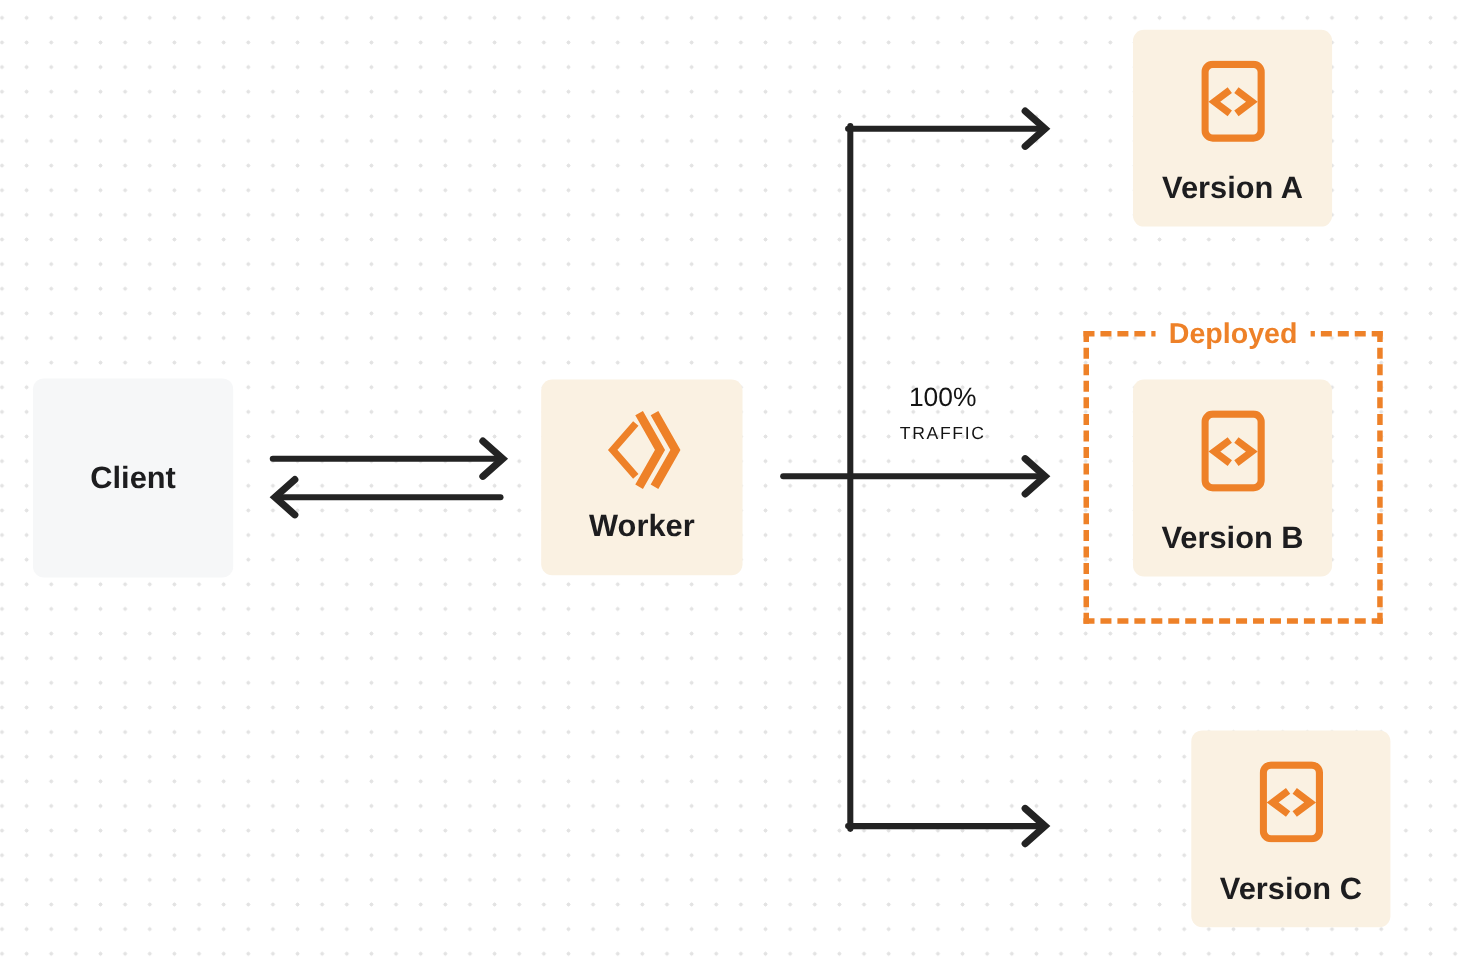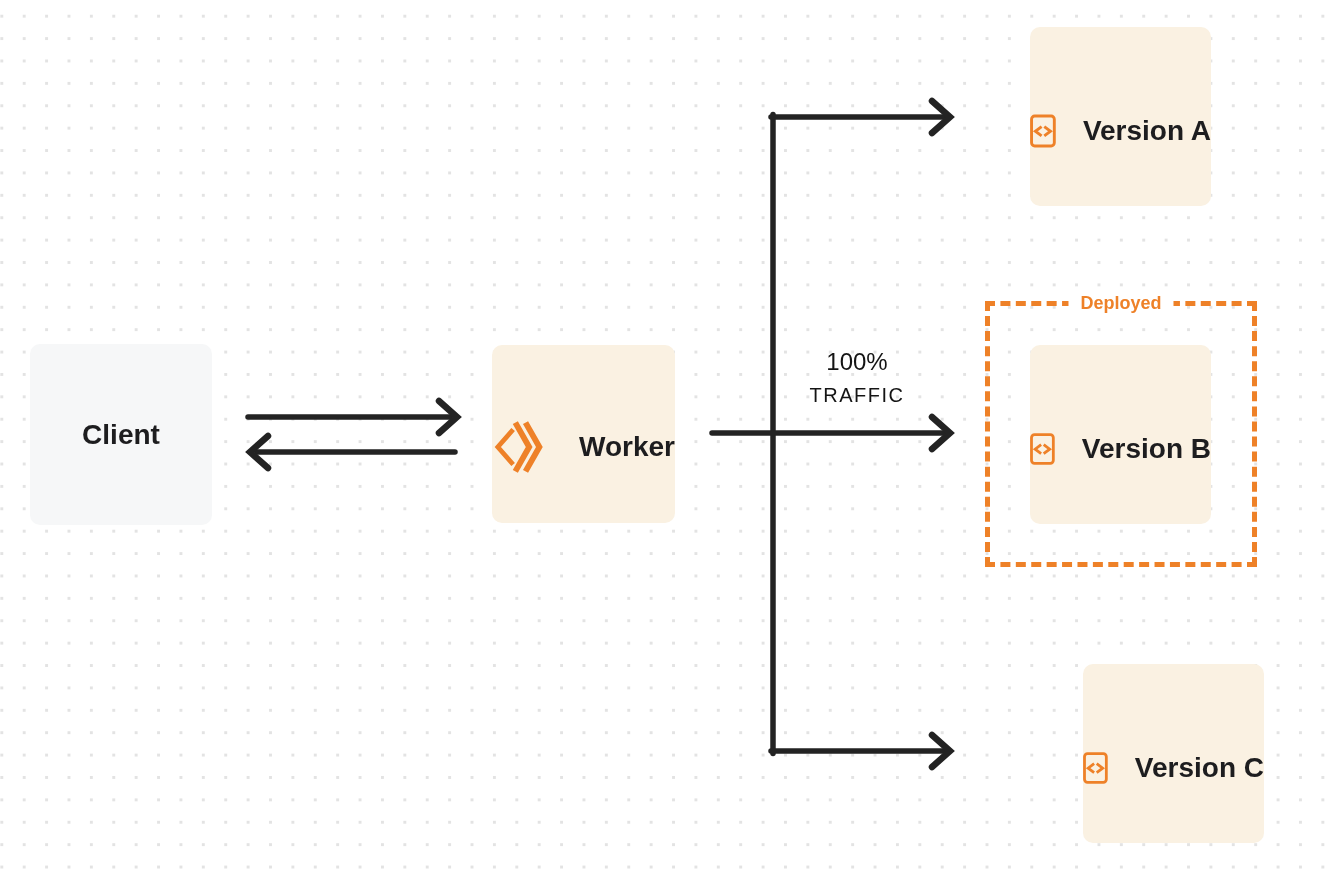--- a/index.html
+++ b/index.html
@@ -22,20 +22,21 @@
   .arrow-layer {
     position: absolute;
     inset: 0;
     width: 1338px;
     height: 878px;
     pointer-events: none;
   }
   .node {
     position: absolute;
     display: flex;
+    flex-direction: column;
     align-items: center;
     border-radius: 10px;
     box-sizing: border-box;
   }
   .node-label {
     font-size: 28px;
     font-weight: 700;
     color: #1d1d1f;
     line-height: 30px;
     white-space: nowrap;
@@ -45,21 +46,21 @@
     width: 182px; height: 181px;
     background: #f6f7f8;
     justify-content: center;
     align-items: center;
   }
   .worker-node {
     left: 492px; top: 345px;
     width: 183px; height: 178px;
     background: #faf1e2;
     padding-top: 26px;
-    gap: 36px;
+    gap: 16px;
   }
   .version-node {
     width: 181px; height: 179px;
     background: #faf1e2;
     padding-top: 28px;
     gap: 27px;
   }
   .version-a-node { left: 1030px; top: 27px; }
   .version-b-node { left: 1030px; top: 345px; }
   .version-c-node { left: 1083px; top: 664px; }
@@ -71,21 +72,21 @@
     border: 5px dashed #ee8128;
     box-sizing: border-box;
   }
   .deployed-label {
     position: absolute;
     top: -18px;
     left: 50%;
     transform: translateX(-50%);
     background: #ffffff;
     padding: 0 12px;
-    font-size: 18px;
+    font-size: 26px;
     font-weight: 700;
     line-height: 31px;
     color: #ee8128;
     white-space: nowrap;
   }
   .traffic-label {
     position: absolute;
     left: 786px; top: 349px;
     width: 142px;
     text-align: center;
@@ -93,21 +94,21 @@
     font-weight: 400;
   }
   .traffic-line1 {
     display: block;
     font-size: 24px;
     line-height: 26px;
     margin-bottom: 9px;
   }
   .traffic-line2 {
     display: block;
-    font-size: 20px;
+    font-size: 16px;
     line-height: 22px;
     letter-spacing: 1.5px;
   }
   .icon-svg { display: block; }
 </style>
 </head>
 <body>
 
 <div class="canvas">
 

